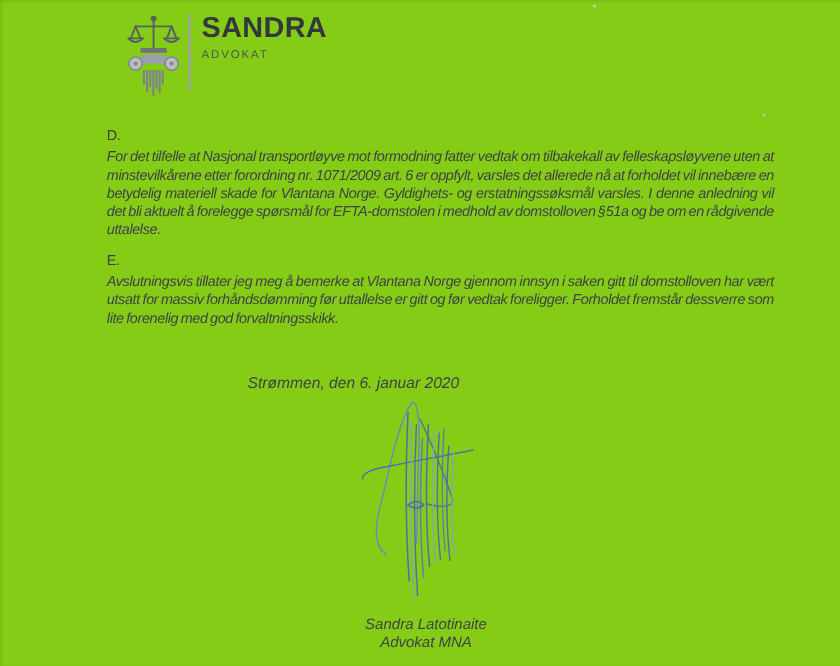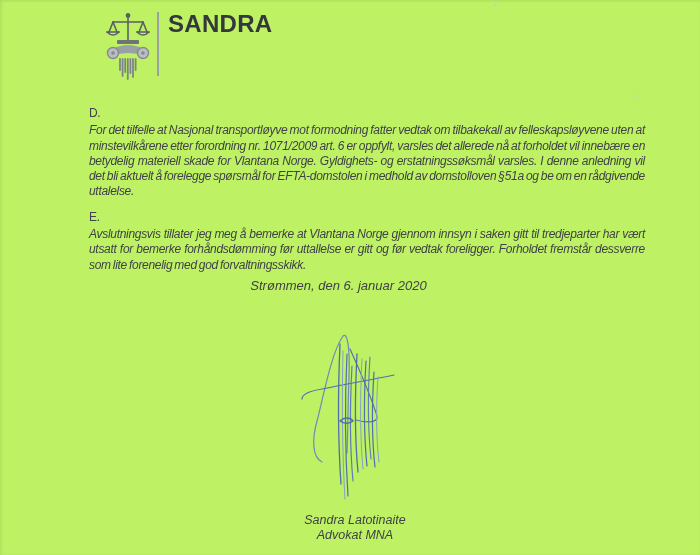--- a/index.html
+++ b/index.html
@@ -1,19 +1,19 @@
 <!DOCTYPE html>
 <html><head>
 <meta charset="utf-8">
 <style>
   html,body{margin:0;padding:0;}
   .page{
     position:relative;
     width:700px;height:555px;
-    background:#bef264;
+    background:#84cc16;
     overflow:hidden;
     font-family:"Liberation Sans", sans-serif;
     color:#414449;
     box-shadow:inset 2px 0 3px rgba(0,0,0,.06), inset 0 2px 2px rgba(0,0,0,.04);
   }
   
   .letterhead{
     position:absolute;top:10px;left:106px;
     display:flex;align-items:stretch;
   }
@@ -33,22 +33,22 @@
   
   .content{
     position:absolute;left:89px;top:106px;width:556px;
     font-size:12px;line-height:15.3px;
     letter-spacing:-0.3px;word-spacing:-1px;
     color:#3f4246;
   }
   .section-label{margin:0;}
   .para{margin:2px 0 10px;text-align:justify;font-style:italic;}
   .dateline{
-    position:absolute;left:0;top:278px;width:589px;
-    text-align:center;font-style:italic;font-size:13px;color:#3f4246;margin-left:44px;
+    position:absolute;left:0;top:311px;width:589px;
+    text-align:center;font-style:italic;font-size:13px;color:#3f4246;
   }
   
   .signature{position:absolute;left:298px;top:331px;width:110px;height:178px;}
   
   .signoff{
     position:absolute;left:0;top:513px;width:710px;
     text-align:center;font-style:italic;font-size:12.5px;line-height:15px;
     color:#3f4246;
   }
   
@@ -92,28 +92,29 @@
           <line x1="21.8" y1="47" x2="21.8" y2="67"></line>
           <line x1="24.4" y1="47" x2="24.4" y2="61"></line>
           <line x1="27" y1="47" x2="27" y2="65"></line>
           <line x1="29.6" y1="47" x2="29.6" y2="58"></line>
         </g>
       </g>
     </svg>
     <span class="lh-divider"></span>
     <div class="lh-text">
       <div class="lh-name">SANDRA</div>
+      <div class="lh-sub">ADVOKAT</div>
     </div>
   </header>
 
   <main class="content">
     <p class="section-label">D.</p>
     <p class="para">For det tilfelle at Nasjonal transportløyve mot formodning fatter vedtak om tilbakekall av felleskapsløyvene uten at minstevilkårene etter forordning nr. 1071/2009 art. 6 er oppfylt, varsles det allerede nå at forholdet vil innebære en betydelig materiell skade for Vlantana Norge. Gyldighets- og erstatningssøksmål varsles. I denne anledning vil det bli aktuelt å forelegge spørsmål for EFTA-domstolen i medhold av domstolloven §51a og be om en rådgivende uttalelse.</p>
     <p class="section-label">E.</p>
-    <p class="para">Avslutningsvis tillater jeg meg å bemerke at Vlantana Norge gjennom innsyn i saken gitt til tredjeparter har vært utsatt for bemerke forhåndsdømming før uttallelse er gitt og før vedtak foreligger. Forholdet fremstår dessverre som lite forenelig med god forvaltningsskikk.</p>
+    <p class="para">Avslutningsvis tillater jeg meg å bemerke at Vlantana Norge gjennom innsyn i saken gitt til domstolloven har vært utsatt for massiv forhåndsdømming før uttallelse er gitt og før vedtak foreligger. Forholdet fremstår dessverre som lite forenelig med god forvaltningsskikk.</p>
   </main>
 
   <div class="dateline">Strømmen, den 6. januar 2020</div>
 
   <svg class="signature" viewBox="0 0 110 178" aria-hidden="true">
     <g fill="none" stroke-linecap="round">
 
       <path d="M24,131 C14,126 14,108 19,90 C25,68 33,22 45,5 C49,1 52,14 51,45 C50,72 50,98 49,122" stroke="#6e8abc" stroke-width="1.2"></path>
 
       <path d="M4,68 C4,63 12,60 24,58 C48,53 72,49 96,44" stroke="#4f6fa9" stroke-width="1.2"></path>

